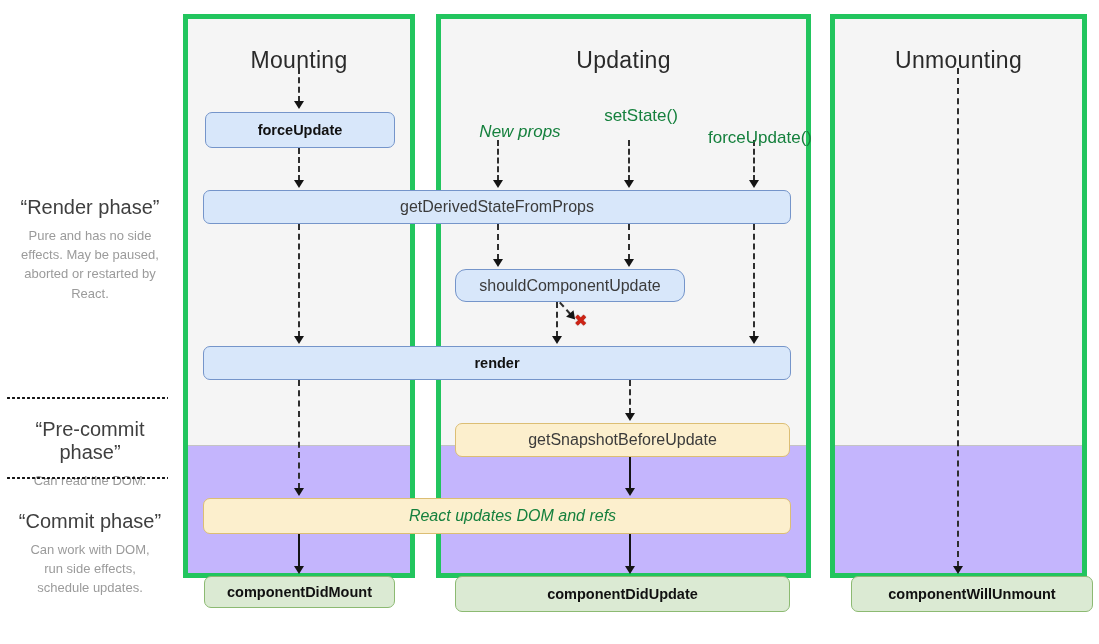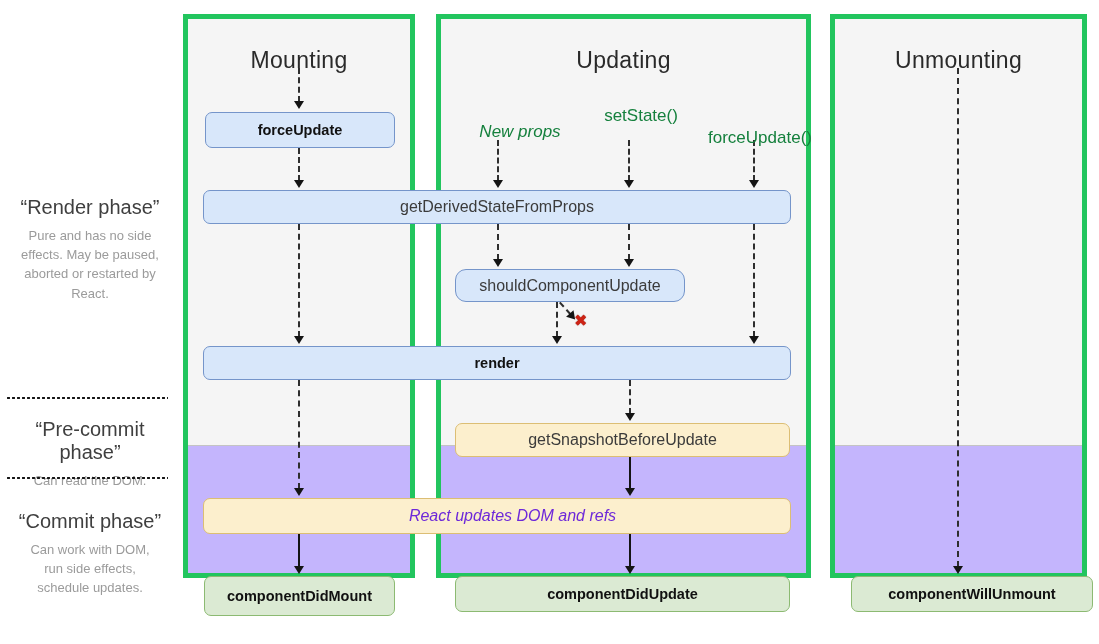--- a/index.html
+++ b/index.html
@@ -10,21 +10,21 @@
   .column{position:absolute;top:14px;height:564px;border:5px solid #22c55e;background:#c4b5fd;box-sizing:border-box;z-index:1;}
   .column .gray-zone{position:absolute;left:0;top:0;width:100%;height:426px;background:#f5f5f5;border-bottom:1px solid #c4c4c4;}
   .col-title{position:absolute;top:28px;left:0;width:100%;text-align:center;font-size:23px;font-weight:400;color:#2a2a2a;letter-spacing:.3px;}
 
   
   .node{position:absolute;box-sizing:border-box;border-radius:7px;display:flex;align-items:center;justify-content:center;font-size:16px;color:#3b3b3b;z-index:5;}
   .node.blue{background:#d8e7fa;border:1px solid #7595ca;}
   .node.yellow{background:#fcefcd;border:1px solid #dcbe74;}
   .node.green{background:#dbead3;border:1px solid #8cba72;}
   .node.bold{font-weight:bold;color:#111;font-size:14.5px;}
-  .node.italic{font-style:italic;color:#6d28d9;padding-left:31px;}
+  .node.italic{font-style:italic;color:#15803d;padding-left:31px;}
 
   
   .trigger{position:absolute;transform:translateX(-50%);font-size:17px;color:#15803d;z-index:4;white-space:nowrap;margin-left:12px;}
   .trigger.italic{font-style:italic;}
 
   
   .arr{position:absolute;width:0;z-index:3;}
   .arr.dashed{border-left:2px dashed #2e2e2e;}
   .arr.solid{border-left:2px solid #141414;}
   .arr .head{position:absolute;bottom:-7px;left:-6px;width:0;height:0;border-left:5px solid transparent;border-right:5px solid transparent;border-top:8px solid #141414;}
@@ -82,21 +82,21 @@
   <div class="trigger italic" style="left:508px;top:122px;">New props</div>
   <div class="trigger" style="left:629px;top:106px;">setState()</div>
   <div class="trigger" style="left:748px;top:128px;">forceUpdate()</div>
 
   <div class="node blue bold" style="left:205px;top:112px;width:190px;height:36px;">forceUpdate</div>
   <div class="node blue" style="left:203px;top:190px;width:588px;height:34px;">getDerivedStateFromProps</div>
   <div class="node blue" style="left:455px;top:269px;width:230px;height:33px;border-radius:11px;">shouldComponentUpdate</div>
   <div class="node blue bold" style="left:203px;top:346px;width:588px;height:34px;">render</div>
   <div class="node yellow" style="left:455px;top:423px;width:335px;height:34px;">getSnapshotBeforeUpdate</div>
   <div class="node yellow italic" style="left:203px;top:498px;width:588px;height:36px;">React updates DOM and refs</div>
-  <div class="node green bold" style="left:204px;top:576px;width:191px;height:40px;">componentDidMount</div>
+  <div class="node green bold" style="left:204px;top:576px;width:191px;height:32px;">componentDidMount</div>
   <div class="node green bold" style="left:455px;top:576px;width:335px;height:36px;">componentDidUpdate</div>
   <div class="node green bold" style="left:851px;top:576px;width:242px;height:36px;">componentWillUnmount</div>
 
   <div class="arr dashed" style="left:298px;top:68px;height:34px;">
       <i class="head"></i>
     </div>
   <div class="arr dashed" style="left:298px;top:148px;height:33px;">
       <i class="head"></i>
     </div>
   <div class="arr dashed" style="left:298px;top:224px;height:113px;">

